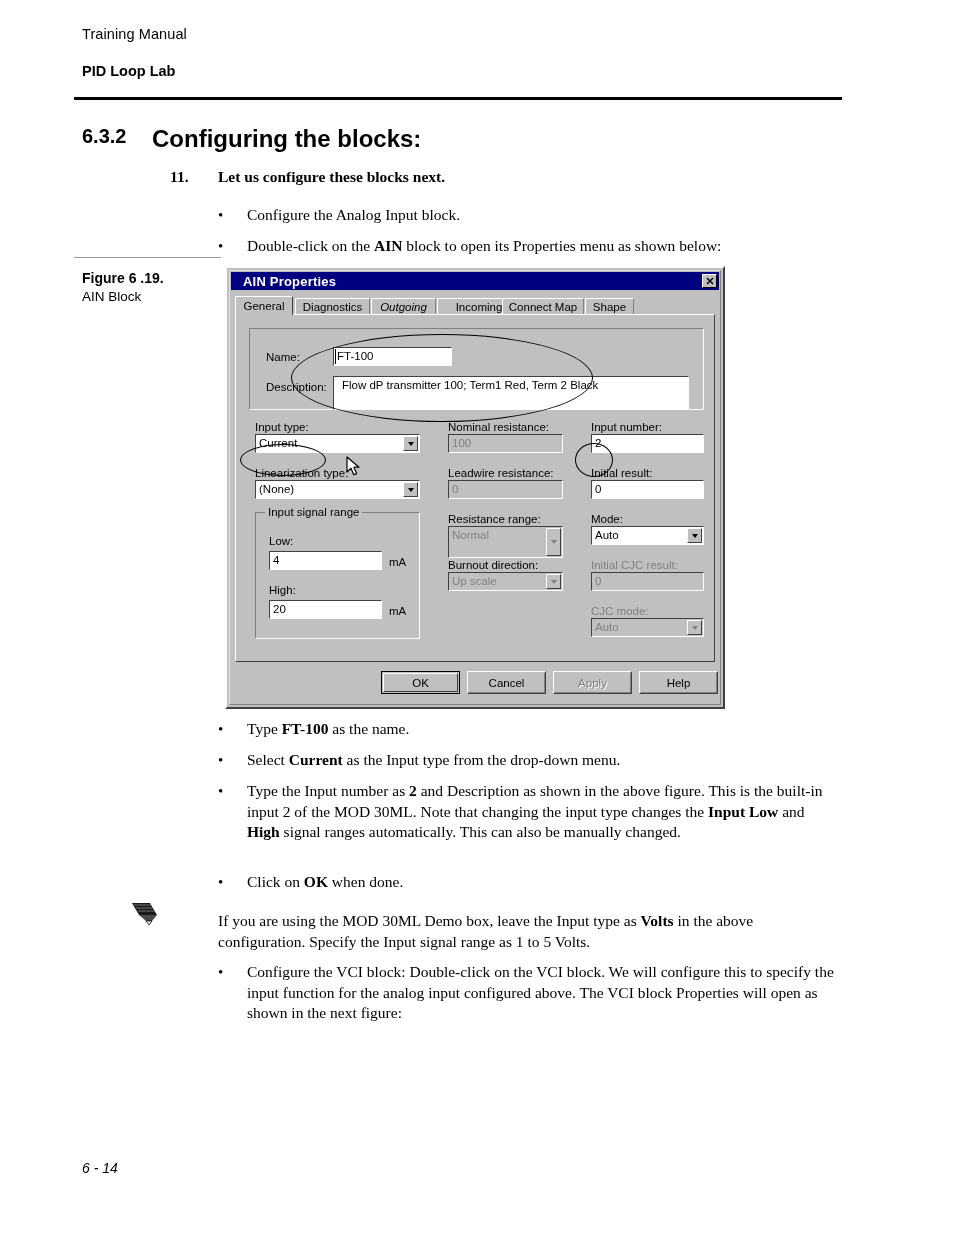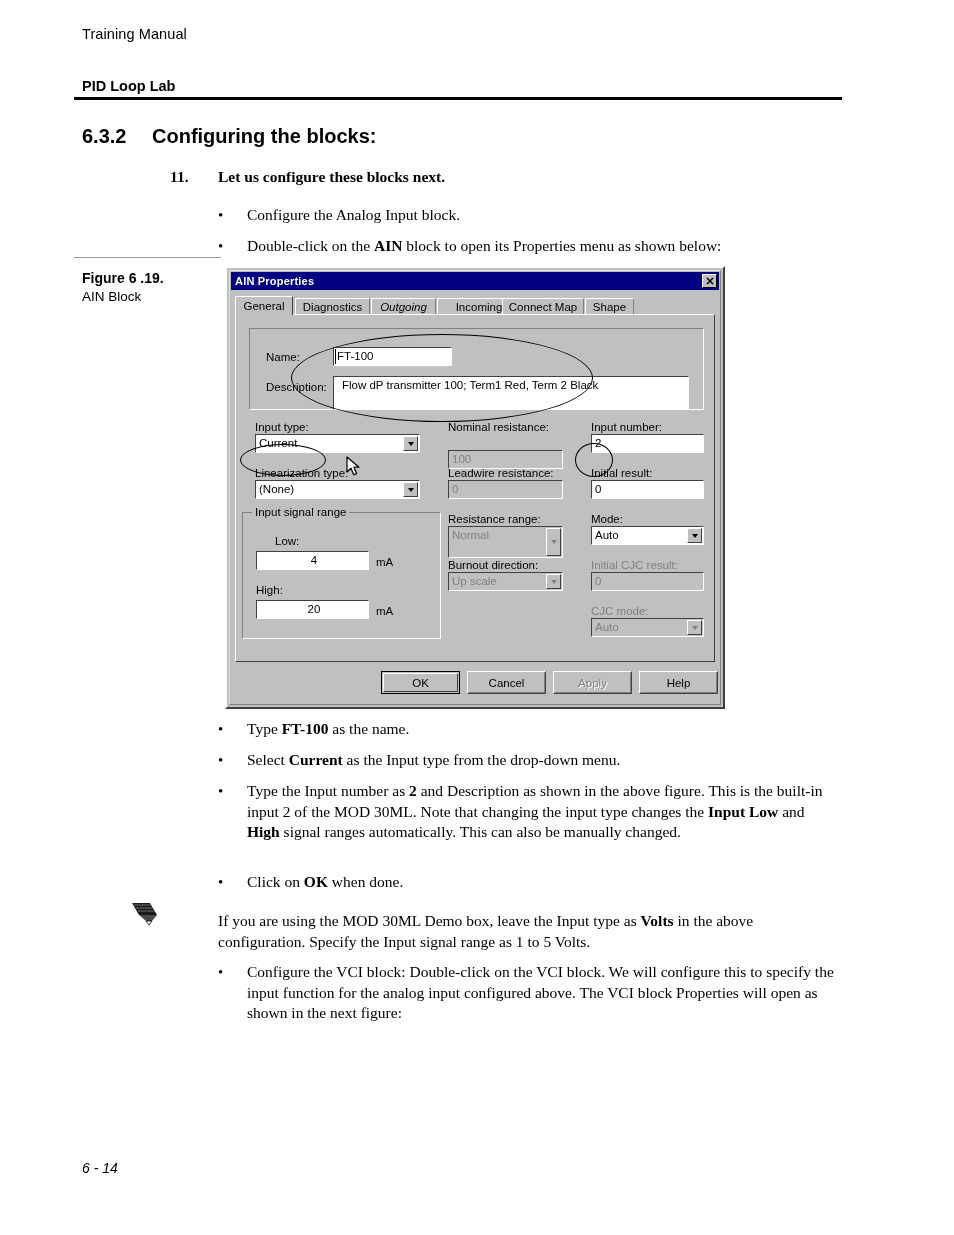--- a/index.html
+++ b/index.html
@@ -23,41 +23,40 @@
     font-family: "Liberation Sans", sans-serif;
     font-size: 14.5px;
     letter-spacing: .1px;
   }
   .hdr-chapter {
     position: absolute;
     left: 82px; top: 63px;
     font-family: "Liberation Sans", sans-serif;
     font-size: 14.5px;
     font-weight: bold;
-    margin-top: 15px;
   }
   .hdr-rule {
     position: absolute;
     left: 74px; top: 97px;
     width: 768px; height: 3px;
     background: #000;
   }
 
   
   .sect-num {
     position: absolute;
     left: 82px; top: 125px;
     font-family: "Liberation Sans", sans-serif;
     font-size: 20px; font-weight: bold; text-align: center;
   }
   .sect-title {
     position: absolute;
     left: 152px; top: 125px;
     font-family: "Liberation Sans", sans-serif;
-    font-size: 20px; font-weight: bold;
+    font-size: 24px; font-weight: bold;
   }
 
   
   .numitem-num {
     position: absolute;
     left: 170px; top: 168px;
     font-size: 15.5px; font-weight: bold;
   }
   .numitem-text {
     position: absolute;
@@ -134,22 +133,22 @@
     position: absolute;
     left: 4px; top: 4px;
     width: 488px; height: 18px;
     background: #000080;
     display: flex;
     align-items: center;
   }
   .titlebar .ttl {
     color: #fff;
     font-weight: bold;
-    font-size: 11px;
-    margin-left: 4px;
+    font-size: 13px;
+    margin-left: 12px;
     letter-spacing: .2px;
   }
   .btn-close {
     position: absolute;
     right: 2px; top: 2px;
     width: 15px; height: 14px;
     background: #c0c0c0;
     border-top: 1px solid #ffffff;
     border-left: 1px solid #ffffff;
     border-right: 1px solid #000000;
@@ -424,33 +423,33 @@
     </div>
 
     <div class="lbl" style="left:19px; top:152px;">Linearization type:</div>
     <div class="combo" style="left:19px; top:165px; width:165px; height:19px;">
       <span class="ctext">(None)</span>
       <span class="arrow">
           <i></i>
         </span>
     </div>
 
-    <div class="gbox" style="left:6px; top:197px; width:199px; height:127px;text-align:center;">
+    <div class="gbox" style="left:19px; top:197px; width:165px; height:127px;">
       <div class="glabel">Input signal range</div>
-      <div class="lbl" style="left:13px; top:22px;margin-left:19px;">Low:</div>
+      <div class="lbl" style="left:13px; top:22px;">Low:</div>
       <div class="field" style="left:13px; top:38px; width:113px; height:19px;">4</div>
       <div class="lbl" style="left:133px; top:43px;">mA</div>
 
       <div class="lbl" style="left:13px; top:71px;">High:</div>
       <div class="field" style="left:13px; top:87px; width:113px; height:19px;">20</div>
       <div class="lbl" style="left:133px; top:92px;">mA</div>
     </div>
 
     <div class="lbl" style="left:212px; top:106px;">Nominal resistance:</div>
-    <div class="field disabled" style="left:212px; top:119px; width:115px; height:19px;margin-top:16px;">100</div>
+    <div class="field disabled" style="left:212px; top:119px; width:115px; height:19px;">100</div>
 
     <div class="lbl" style="left:212px; top:152px;">Leadwire resistance:</div>
     <div class="field disabled" style="left:212px; top:165px; width:115px; height:19px;">0</div>
 
     <div class="lbl" style="left:212px; top:198px;">Resistance range:</div>
     <div class="combo disabled" style="left:212px; top:211px; width:115px; height:32px;">
       <span class="ctext">Normal</span>
       <span class="arrow">
           <i></i>
         </span>

